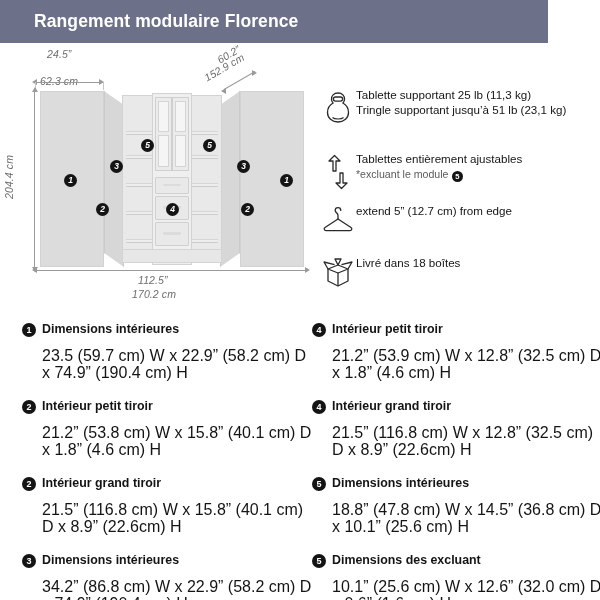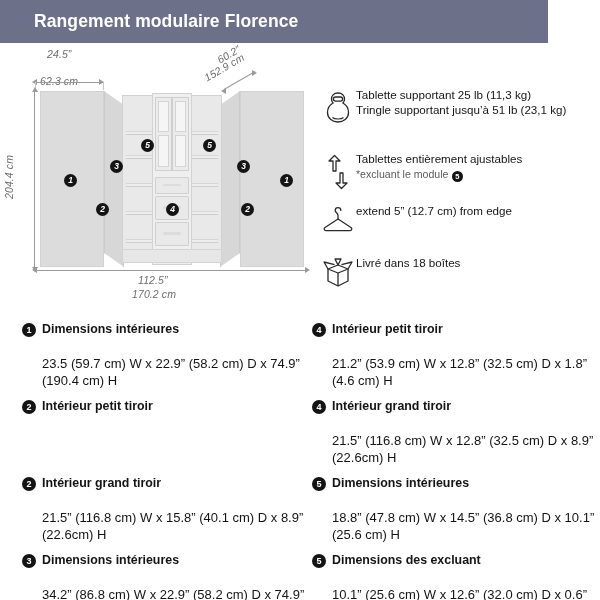--- a/index.html
+++ b/index.html
@@ -68,21 +68,21 @@
   .speccol{position:absolute;top:0;width:290px;}
   .spec{position:absolute;}
   .spec-head{display:flex;align-items:flex-start;}
   .spec-badge{
     flex:0 0 14px;width:14px;height:14px;border-radius:50%;
     background:#141414;color:#fff;font-size:9px;font-weight:bold;
     display:flex;align-items:center;justify-content:center;margin-top:1px;
     line-height:1;
   }
   .spec-title{font-size:12.4px;font-weight:bold;margin-left:6px;color:#141414;}
-  .spec-body{font-size:13px;line-height:16.5px;color:#141414;margin-left:20px;margin-top:19px;}
+  .spec-body{font-size:16px;line-height:16.5px;color:#141414;margin-left:20px;margin-top:11px;}
 </style>
 </head>
 <body>
 
 <div id="header">
   <div id="header-title">Rangement modulaire Florence</div>
 </div>
 
 <div id="diagram">
 
@@ -230,20 +230,21 @@
         <div class="spec-title">Dimensions intérieures</div>
       </div>
       <div class="spec-body">23.5 (59.7 cm) W x 22.9” (58.2 cm) D x 74.9” (190.4 cm) H</div>
     </div>
 
     <div class="spec" style="top:77px;">
       <div class="spec-head">
         <div class="spec-badge">2</div>
         <div class="spec-title">Intérieur petit tiroir</div>
       </div>
+      <div class="spec-body">21.2” (53.8 cm) W x 15.8” (40.1 cm) D x 1.8” (4.6 cm) H</div>
     </div>
 
     <div class="spec" style="top:154px;">
       <div class="spec-head">
         <div class="spec-badge">2</div>
         <div class="spec-title">Intérieur grand tiroir</div>
       </div>
       <div class="spec-body">21.5” (116.8 cm) W x 15.8” (40.1 cm) D x 8.9” (22.6cm) H</div>
     </div>
 

